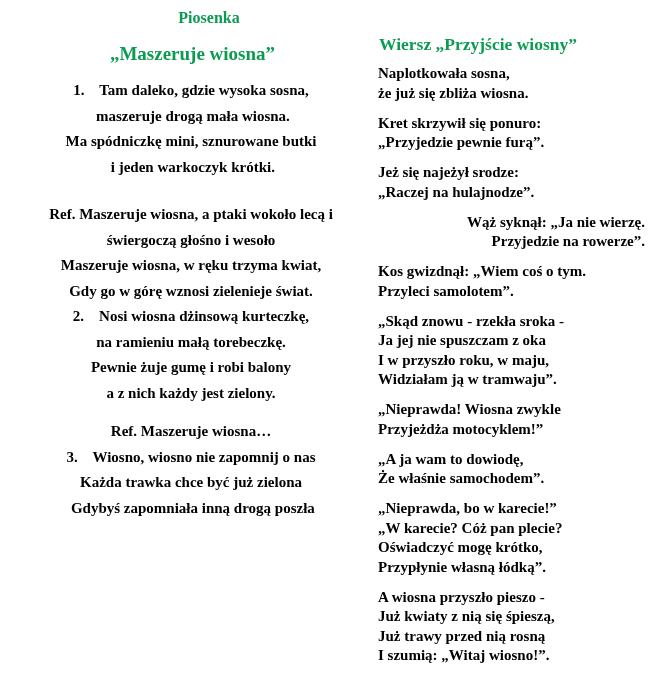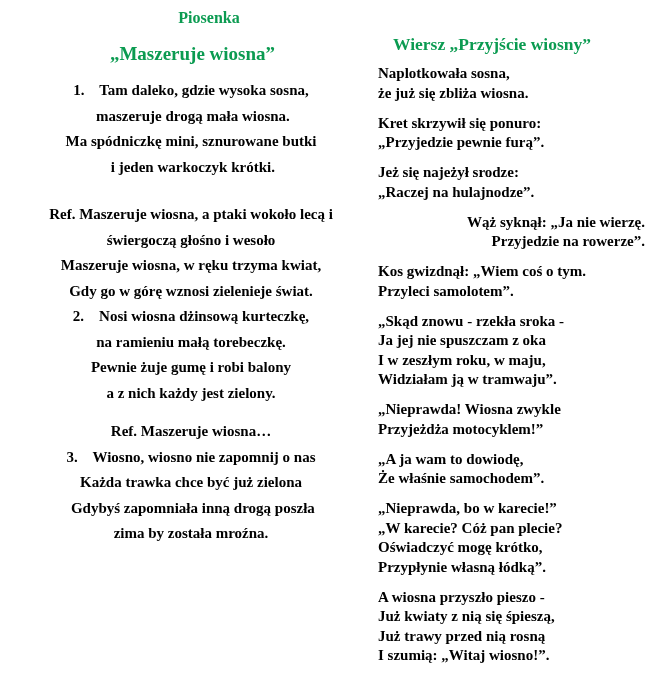--- a/index.html
+++ b/index.html
@@ -44,21 +44,21 @@
     font-size: 19px;
     line-height: 24px;
     margin-left: 3px;
     margin-top: 14px;
     white-space: pre;
   }
   .poem-title {
     color: var(--heading-color, #0b9b51);
     font-size: 17.5px;
     line-height: 22px;
-    margin-left: 20px;
+    margin-left: 6px;
     margin-top: 3px;
     white-space: pre;
   }
   .stanzas-left {
     margin-top: 12px;
   }
   .stanzas-right {
     margin-top: 9px;
   }
   .line {
@@ -113,21 +113,20 @@
         <div class="line">2.    Nosi wiosna dżinsową kurteczkę,</div>
         <div class="line">na ramieniu małą torebeczkę.</div>
         <div class="line">Pewnie żuje gumę i robi balony</div>
         <div class="line">a z nich każdy jest zielony.</div>
       </div>
       <div class="stanza">
         <div class="line">Ref. Maszeruje wiosna…</div>
         <div class="line">3.    Wiosno, wiosno nie zapomnij o nas</div>
         <div class="line">Każda trawka chce być już zielona</div>
         <div class="line"> Gdybyś zapomniała inną drogą poszła</div>
-        <div class="line">zima by została mroźna.</div>
       </div>
     </div>
 </div>
 
 <div class="column col-right">
   <div class="poem-title">Wiersz „Przyjście wiosny”</div>
   <div class="stanzas-right">
       <div class="stanza">
         <div class="line">Naplotkowała sosna,</div>
         <div class="line">że już się zbliża wiosna.</div>
@@ -144,21 +143,21 @@
         <div class="line">Wąż syknął: „Ja nie wierzę.</div>
         <div class="line"> Przyjedzie na rowerze”.</div>
       </div>
       <div class="stanza">
         <div class="line">Kos gwizdnął: „Wiem coś o tym.</div>
         <div class="line">Przyleci samolotem”.</div>
       </div>
       <div class="stanza">
         <div class="line">„Skąd znowu - rzekła sroka -</div>
         <div class="line">Ja jej nie spuszczam z oka</div>
-        <div class="line">I w zeszłym roku, w maju,</div>
+        <div class="line">I w przyszło roku, w maju,</div>
         <div class="line">Widziałam ją w tramwaju”.</div>
       </div>
       <div class="stanza">
         <div class="line">„Nieprawda! Wiosna zwykle</div>
         <div class="line">Przyjeżdża motocyklem!”</div>
       </div>
       <div class="stanza">
         <div class="line">„A ja wam to dowiodę,</div>
         <div class="line">Że właśnie samochodem”.</div>
       </div>

